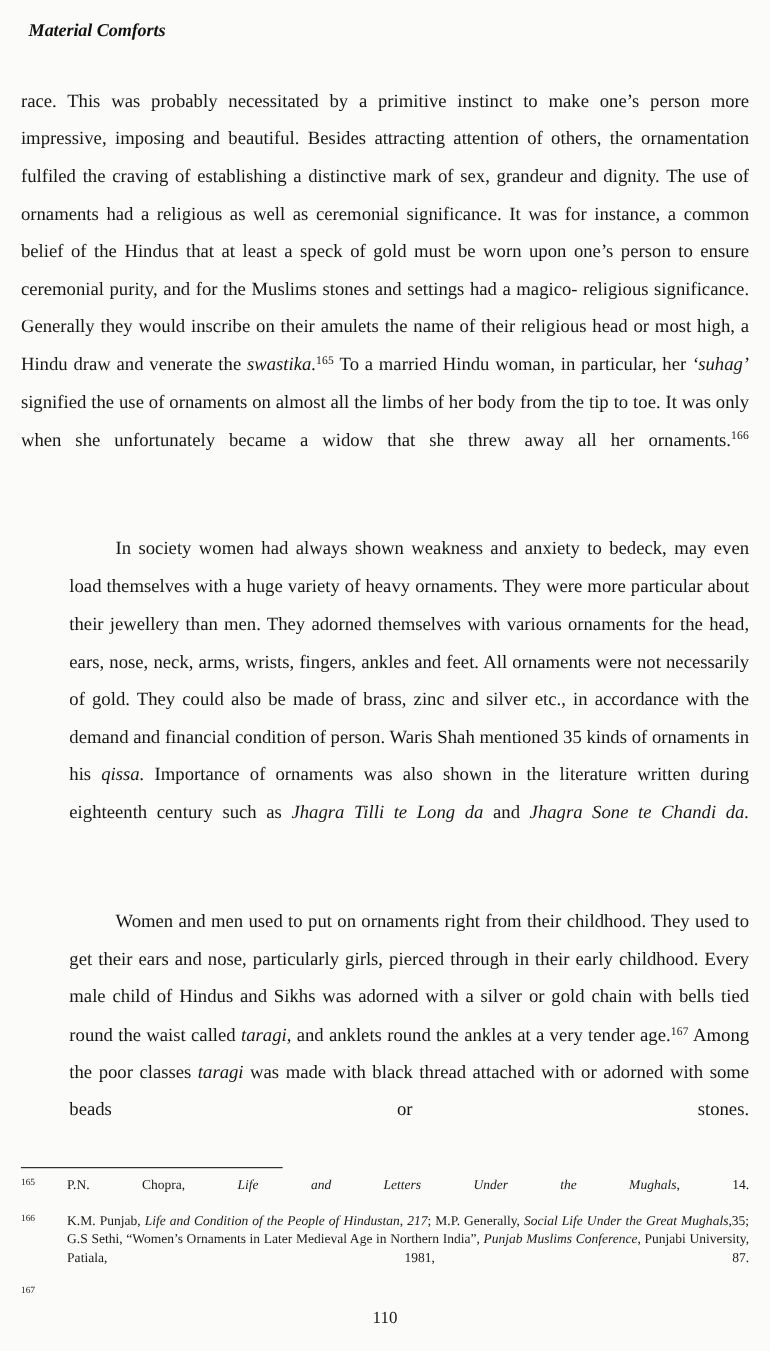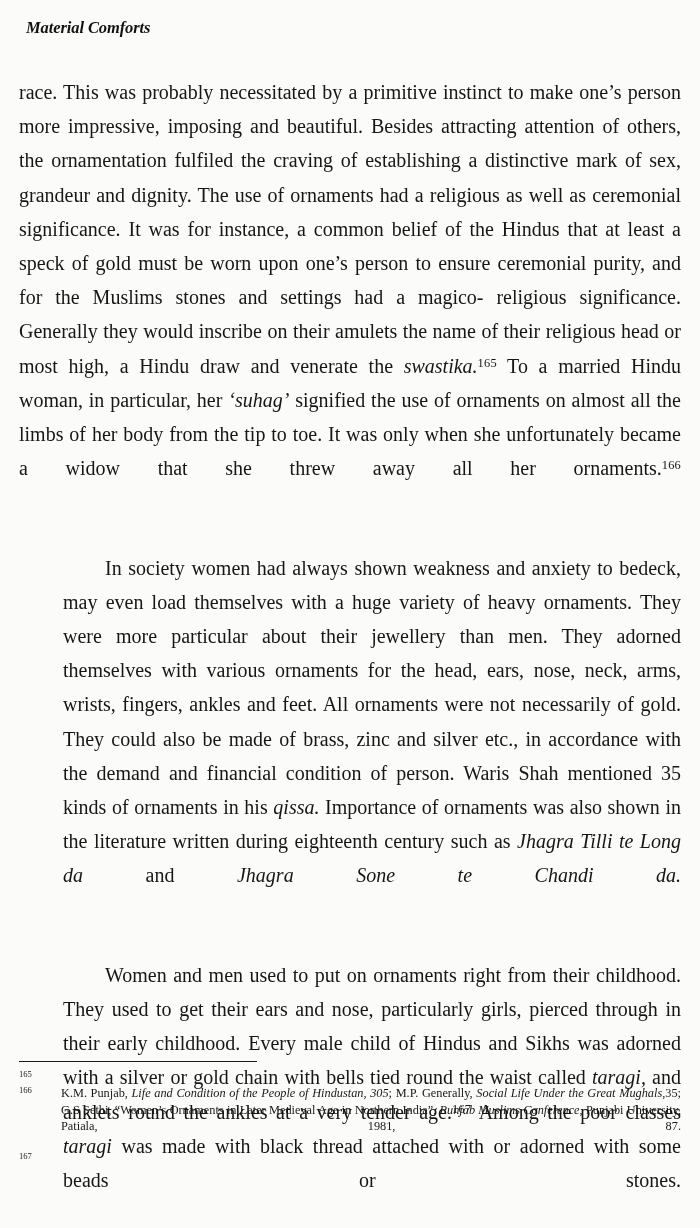--- a/index.html
+++ b/index.html
@@ -41,21 +41,21 @@
     position: absolute;
     left: 19px;
     top: 75px;
     width: 662px;
   }
 
   .para {
     margin: 0 0 0 0;
     text-align: justify;
     text-justify: inter-word;
-    font-size: 20px;
+    font-size: 17px;
     line-height: 34.2px;
     color: #161616;
     hyphens: none;
   }
   .para + .para {
     margin-top: 31px;
     margin-left: 44px;
   }
   .para.indent {
     text-indent: 42px;
@@ -140,26 +140,28 @@
     <p class="para"><span>race. This was probably necessitated by a primitive instinct to make one’s person more impressive, imposing and beautiful. Besides attracting attention of others, the ornamentation fulfiled the craving of establishing a distinctive mark of sex, grandeur and dignity. The use of ornaments had a religious as well as ceremonial significance. It was for instance, a common belief of the Hindus that at least a speck of gold must be worn upon one’s person to ensure ceremonial purity, and for the Muslims stones and settings had a magico- religious significance. Generally they would inscribe on their amulets the name of their religious head or most high, a Hindu draw and venerate the </span><i>swastika.</i><sup class="fnref">165</sup><span> To a married Hindu woman, in particular, her </span><i>‘suhag’</i><span> signified the use of ornaments on almost all the limbs of her body from the tip to toe. It was only when she unfortunately became a widow that she threw away all her ornaments.</span><sup class="fnref">166</sup></p>
     <p class="para indent"><span>In society women had always shown weakness and anxiety to bedeck, may even load themselves with a huge variety of heavy ornaments. They were more particular about their jewellery than men. They adorned themselves with various ornaments for the head, ears, nose, neck, arms, wrists, fingers, ankles and feet. All ornaments were not necessarily of gold. They could also be made of brass, zinc and silver etc., in accordance with the demand and financial condition of person.  Waris Shah mentioned 35 kinds of ornaments in his </span><i>qissa.</i><span> Importance of ornaments was also shown in the literature written during eighteenth century such as </span><i>Jhagra Tilli te Long da</i><span> and </span><i>Jhagra Sone te Chandi da.</i></p>
     <p class="para indent"><span>Women and men used to put on ornaments right from their childhood. They used to get their ears and nose, particularly girls, pierced through in their early childhood.  Every male child of Hindus and Sikhs was adorned with a silver or gold chain with bells tied round the waist called </span><i>taragi,</i><span> and anklets round the ankles at a very tender age.</span><sup class="fnref">167</sup><span> Among the poor classes </span><i>taragi</i><span> was made with black thread attached with or adorned with some beads or stones.</span></p>
   </div>
 
   <div class="footnotes">
     <div class="fn-rule"></div>
 
     <div class="fn">
       <span class="fn-num">165</span>
+      <span class="fn-text"><span>P.N. Chopra, </span><i>Life and Letters Under the Mughals</i><span>, 14.</span></span>
     </div>
 
     <div class="fn">
       <span class="fn-num">166</span>
-      <span class="fn-text"><span>K.M. Punjab, </span><i>Life and Condition of the People of Hindustan, 305</i><span>; M.P. Generally, </span><i>Social Life Under the Great Mughals</i><span>,35; G.S Sethi, “Women’s Ornaments in Later Medieval Age in Northern India”, </span><i>Punjab Muslims Conference</i><span>, Punjabi University, Patiala, 1981, 87.</span></span>
+      <span class="fn-text"><span>K.M. Punjab, </span><i>Life and Condition of the People of Hindustan, 217</i><span>; M.P. Generally, </span><i>Social Life Under the Great Mughals</i><span>,35; G.S Sethi, “Women’s Ornaments in Later Medieval Age in Northern India”, </span><i>Punjab Muslims Conference</i><span>, Punjabi University, Patiala, 1981, 87.</span></span>
     </div>
 
     <div class="fn">
       <span class="fn-num">167</span>
     </div>
   </div>
 
+  <div class="page-number">110</div>
 
 </div>
 
 </body></html>

